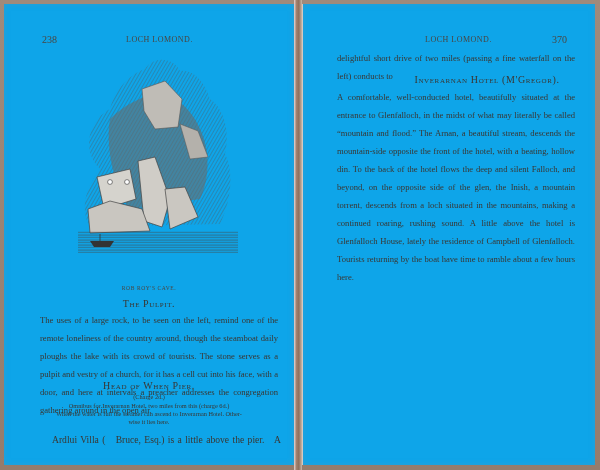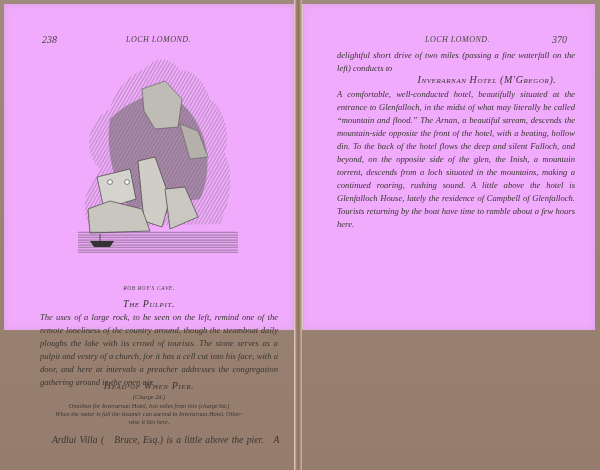--- a/index.html
+++ b/index.html
@@ -8,24 +8,23 @@
     background:#9a8070;
     font-family:"Liberation Serif","DejaVu Serif",serif;
     color:#3a3632;
     position:relative;
   }
   .frame {
     position:absolute; left:0; top:0; width:600px; height:470px;
     background:linear-gradient(180deg,#a08a7b 0%,#957c6c 100%);
   }
   .page {
-    position:absolute; top:4px; height:326px;
-    background:#f0abfc;
+    position:absolute; top:4px; height:461px;
+    background:#0ea5e9;
     box-shadow: inset 0 0 6px rgba(150,140,130,0.25);
-    font-style: italic;
   }
   .page.left { left:4px; width:290px; border-right:1px solid #cbb; }
   .page.right { left:302px; width:292px; border-left:1px solid #d6c9c0; }
   .gutter {
     position:absolute; left:294px; top:0; width:8px; height:470px;
     background:linear-gradient(90deg,#e6d6d6 0%,#a3826f 30%,#8f6f5d 60%,#c9b8a8 100%);
   }
   .runhead {
     position:absolute; top:31px; font-size:8px; letter-spacing:0.5px;
     color:#4a4540;
@@ -36,21 +35,21 @@
   }
   .caption {
     position:absolute; left:0; width:290px; text-align:center;
     font-size:5.5px; letter-spacing:0.6px; top:281px; color:#4a4540;
   }
   .heading {
     position:absolute; text-align:center; font-variant:small-caps;
     font-size:10px; letter-spacing:0.6px; color:#3a3632;
   }
   .para {
-    position:absolute; font-size:8.6px; line-height:13px; text-align:justify;
+    position:absolute; font-size:8.6px; line-height:18px; text-align:justify;
     color:#3a3632;
   }
   .small { position:absolute; text-align:center; font-size:6.3px; line-height:8.6px; color:#3a3632; }
   .last {
     position:absolute; font-size:9.6px; color:#3a3632; word-spacing:1px;
   }
 </style>
 </head>
 <body>
 

